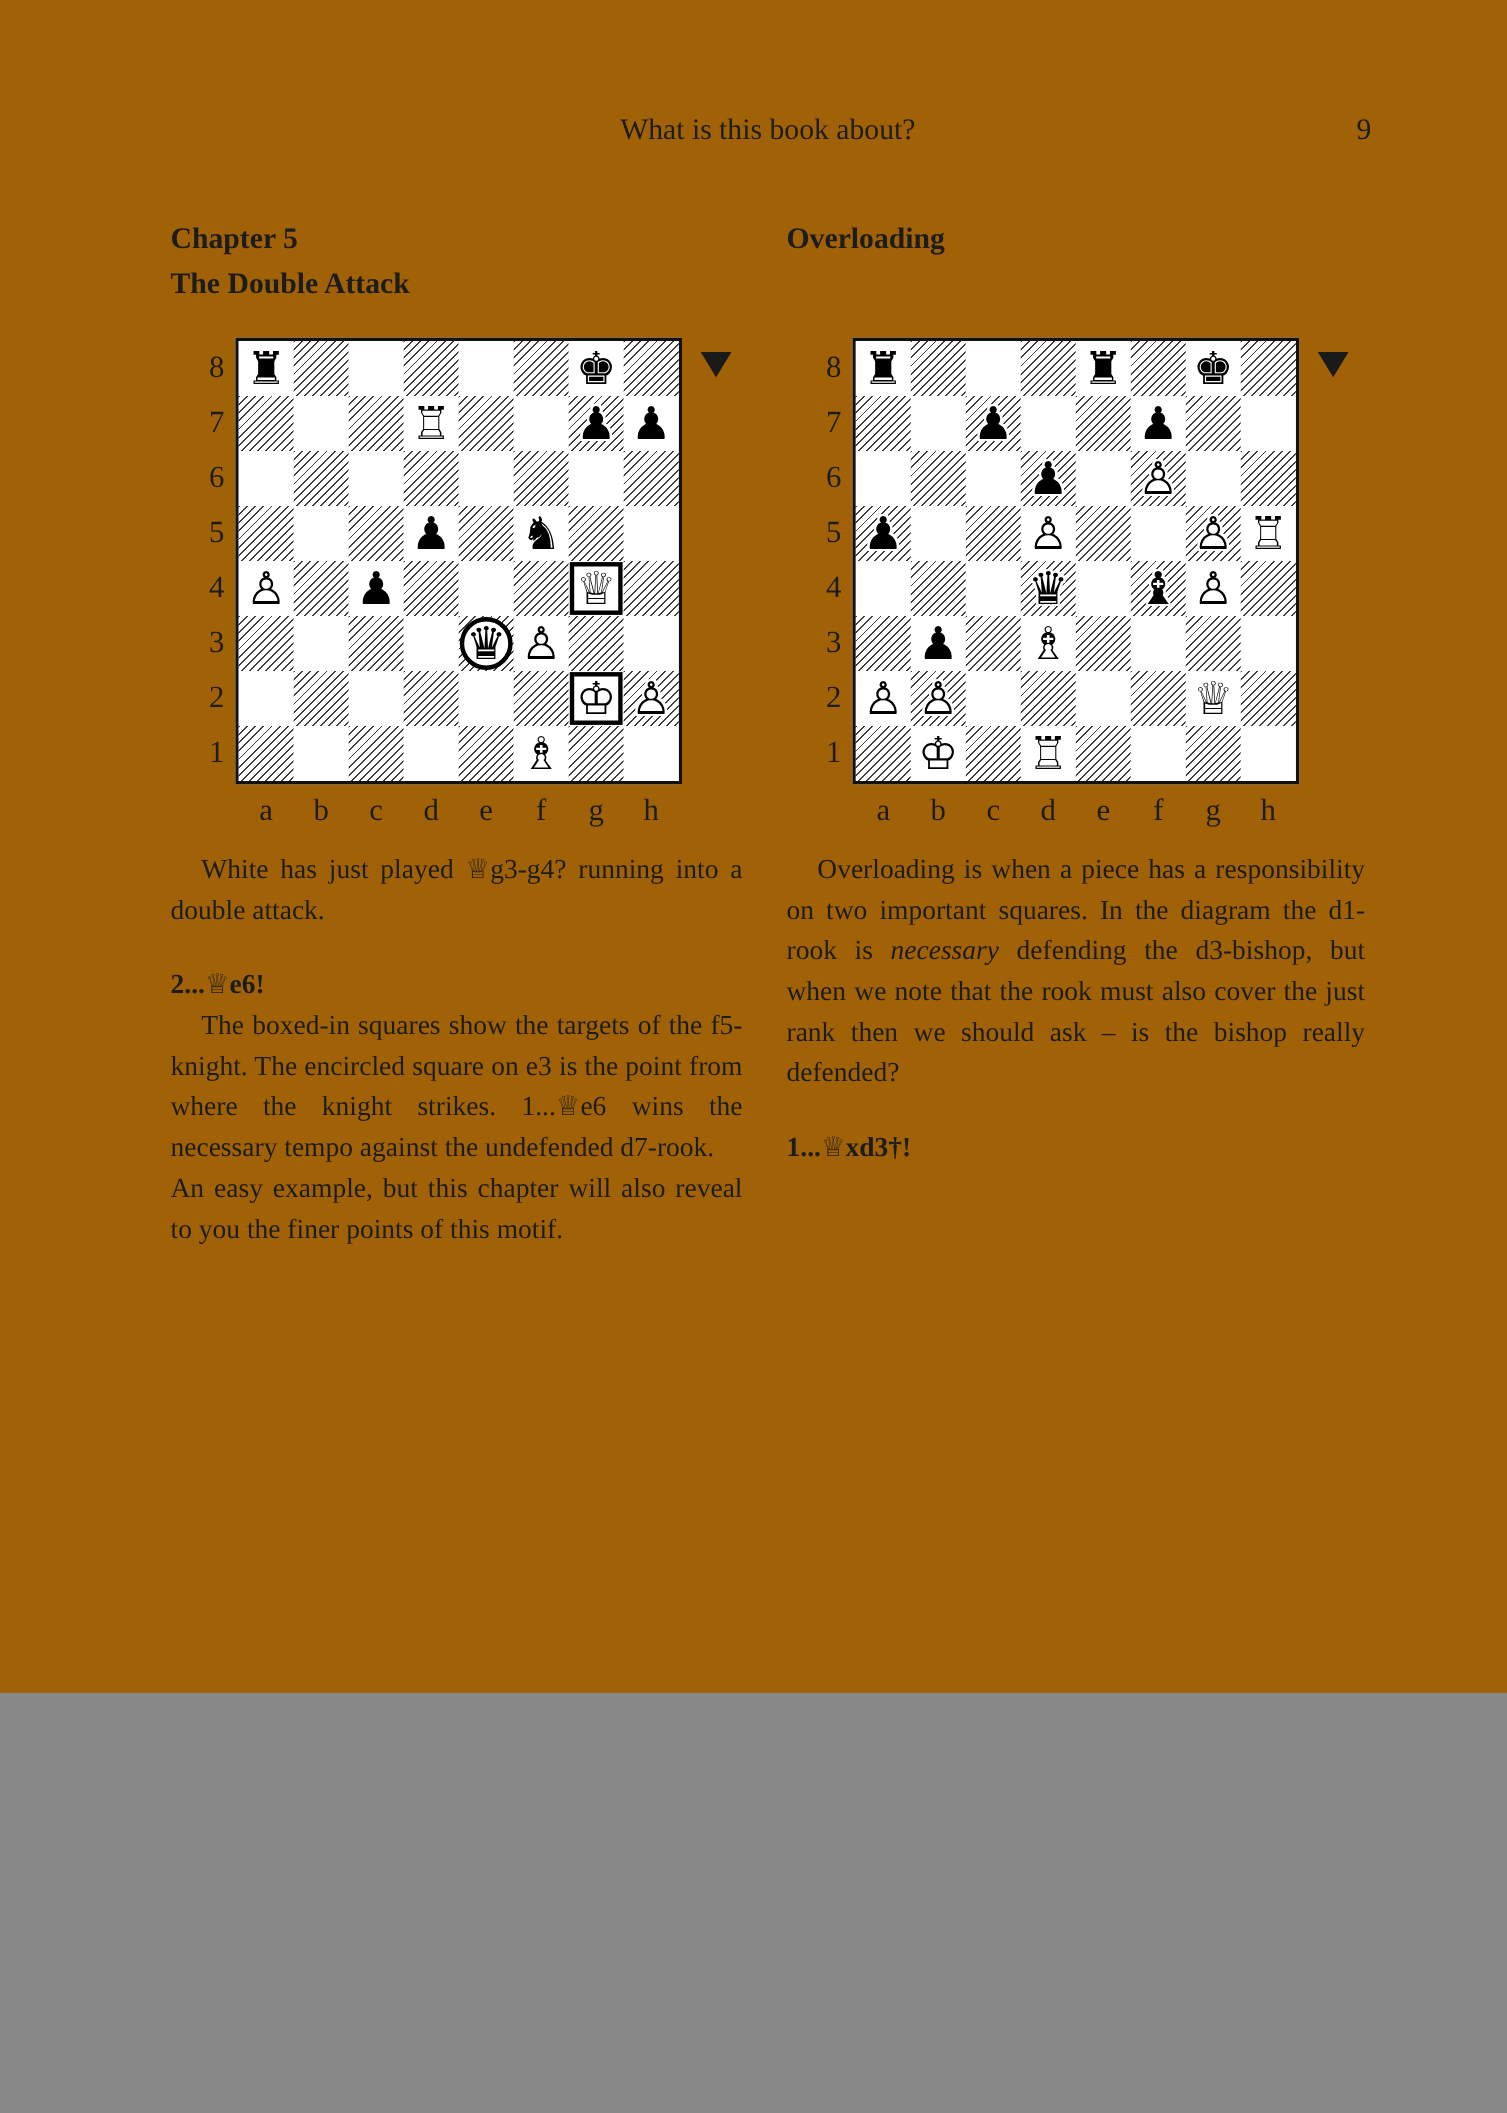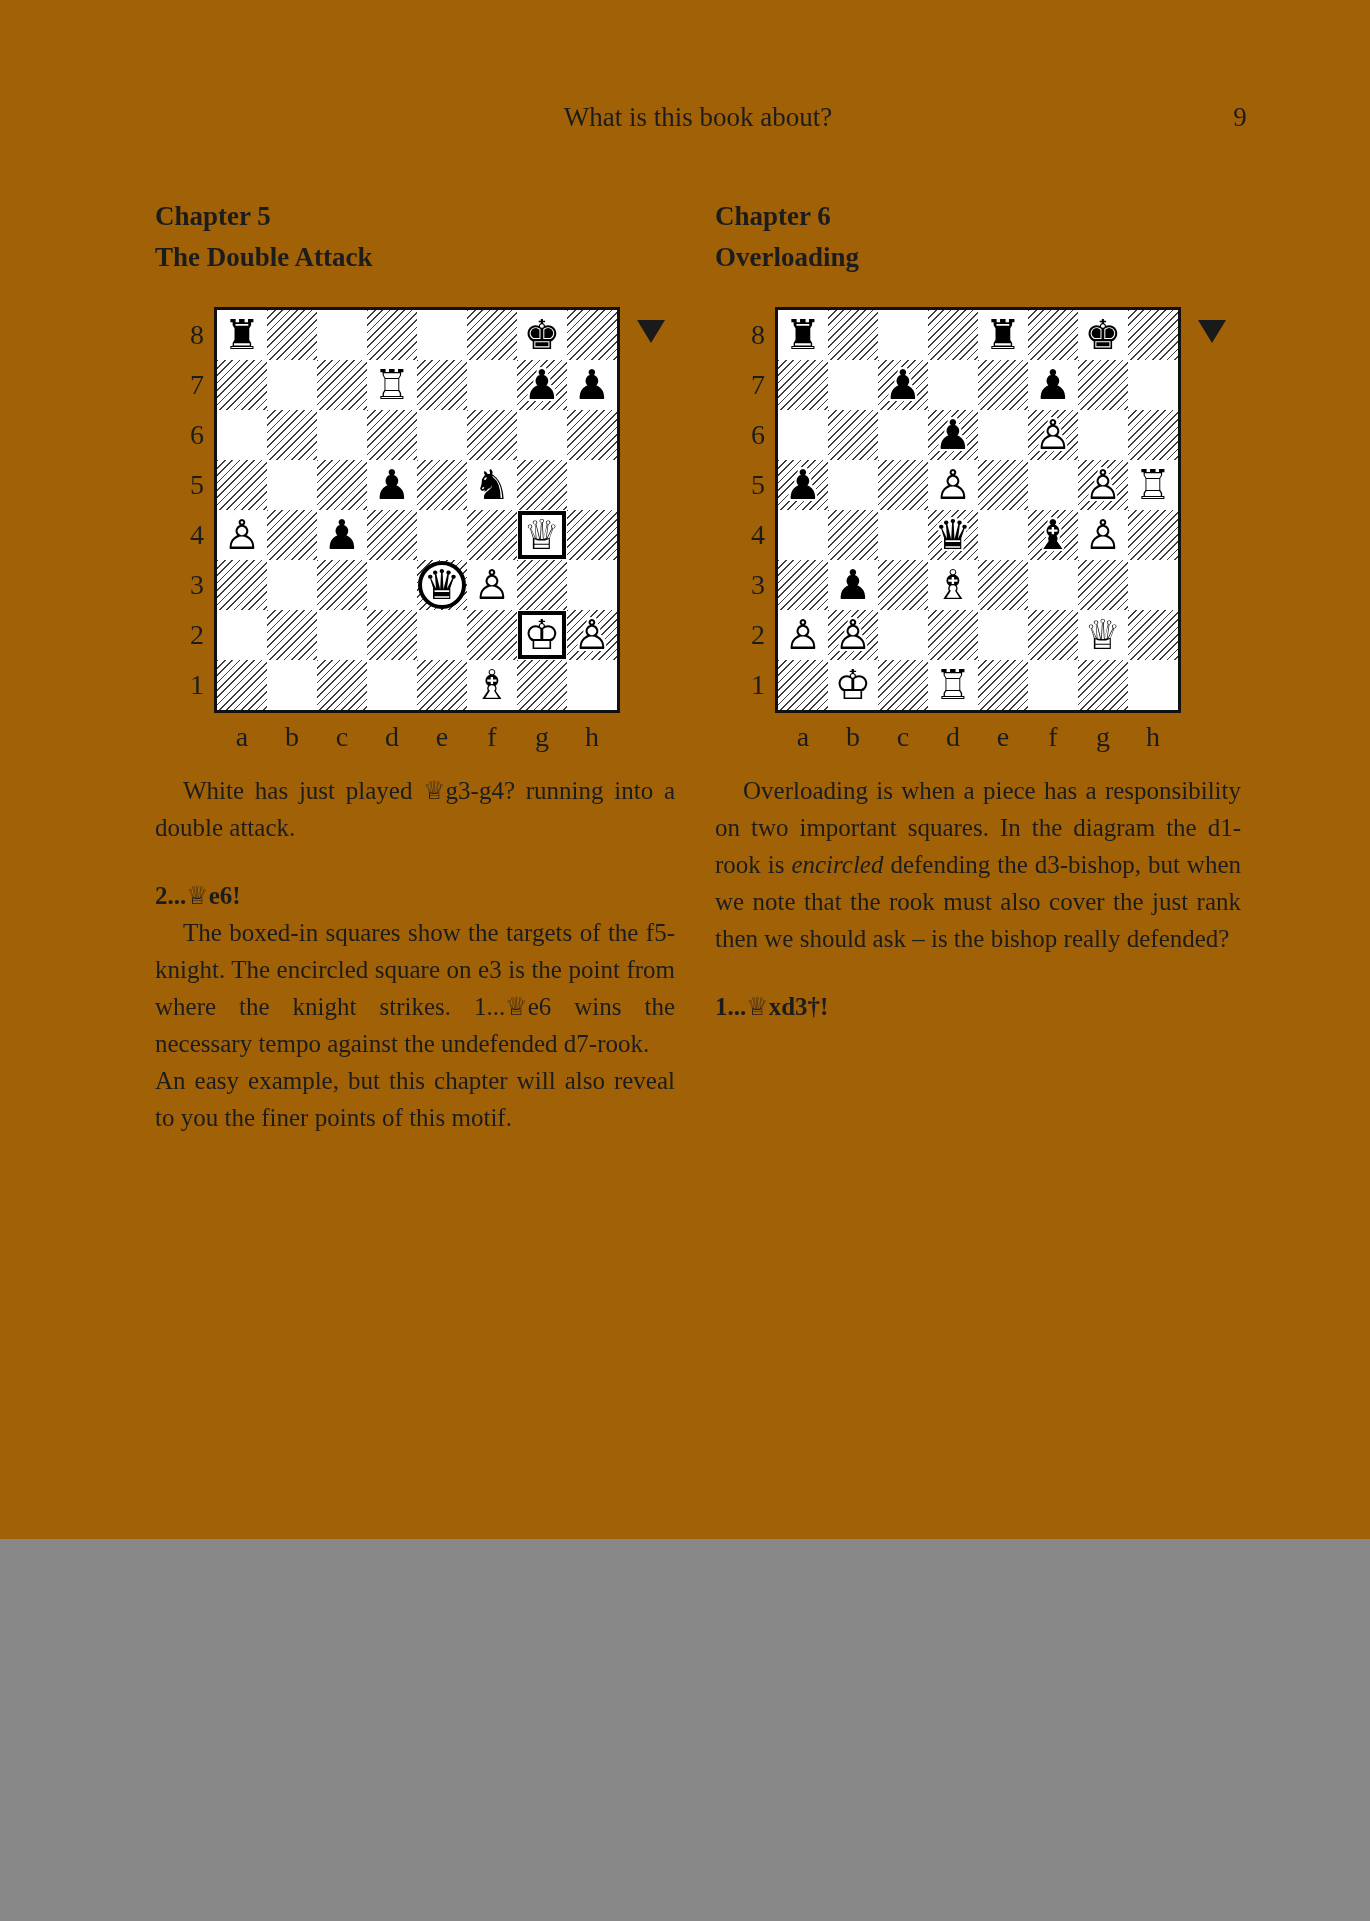--- a/index.html
+++ b/index.html
@@ -65,21 +65,20 @@
 <div class="page">
 
   <div class="running-head">What is this book about?</div>
   <div class="page-num">9</div>
 
   <div class="col-head lefthead">
     <div>Chapter 5</div>
     <div>The Double Attack</div>
   </div>
   <div class="col-head righthead">
-    <div>Chapter 6</div>
     <div>Overloading</div>
   </div>
 
   <div class="rank-labels leftranks">
       <div class="rank-label">8</div>
       <div class="rank-label">7</div>
       <div class="rank-label">6</div>
       <div class="rank-label">5</div>
       <div class="rank-label">4</div>
       <div class="rank-label">3</div>
@@ -436,17 +435,17 @@
   <div class="to-move righttri"></div>
 
   <div class="text-col lefttext">
     <p>White has just played ♕g3-g4? running into a double attack.</p>
     <div class="move-line">2...♕e6!</div>
     <p>The boxed-in squares show the targets of the f5-knight. The encircled square on e3 is the point from where the knight strikes. 1...♕e6 wins the necessary tempo against the undefended d7-rook.</p>
     <p class="no-indent gap-top">An easy example, but this chapter will also reveal to you the finer points of this motif.</p>
   </div>
 
   <div class="text-col righttext">
-    <p><span>Overloading is when a piece has a responsibility on two important squares. In the diagram the d1-rook is </span><i>encircled</i><span> defending the d3-bishop, but when we note that the rook must also cover the just rank then we should ask – is the bishop really defended?</span></p>
+    <p><span>Overloading is when a piece has a responsibility on two important squares. In the diagram the d1-rook is </span><i>necessary</i><span> defending the d3-bishop, but when we note that the rook must also cover the just rank then we should ask – is the bishop really defended?</span></p>
     <div class="move-line">1...♕xd3†!</div>
   </div>
 
 </div>
 
 </body></html>

